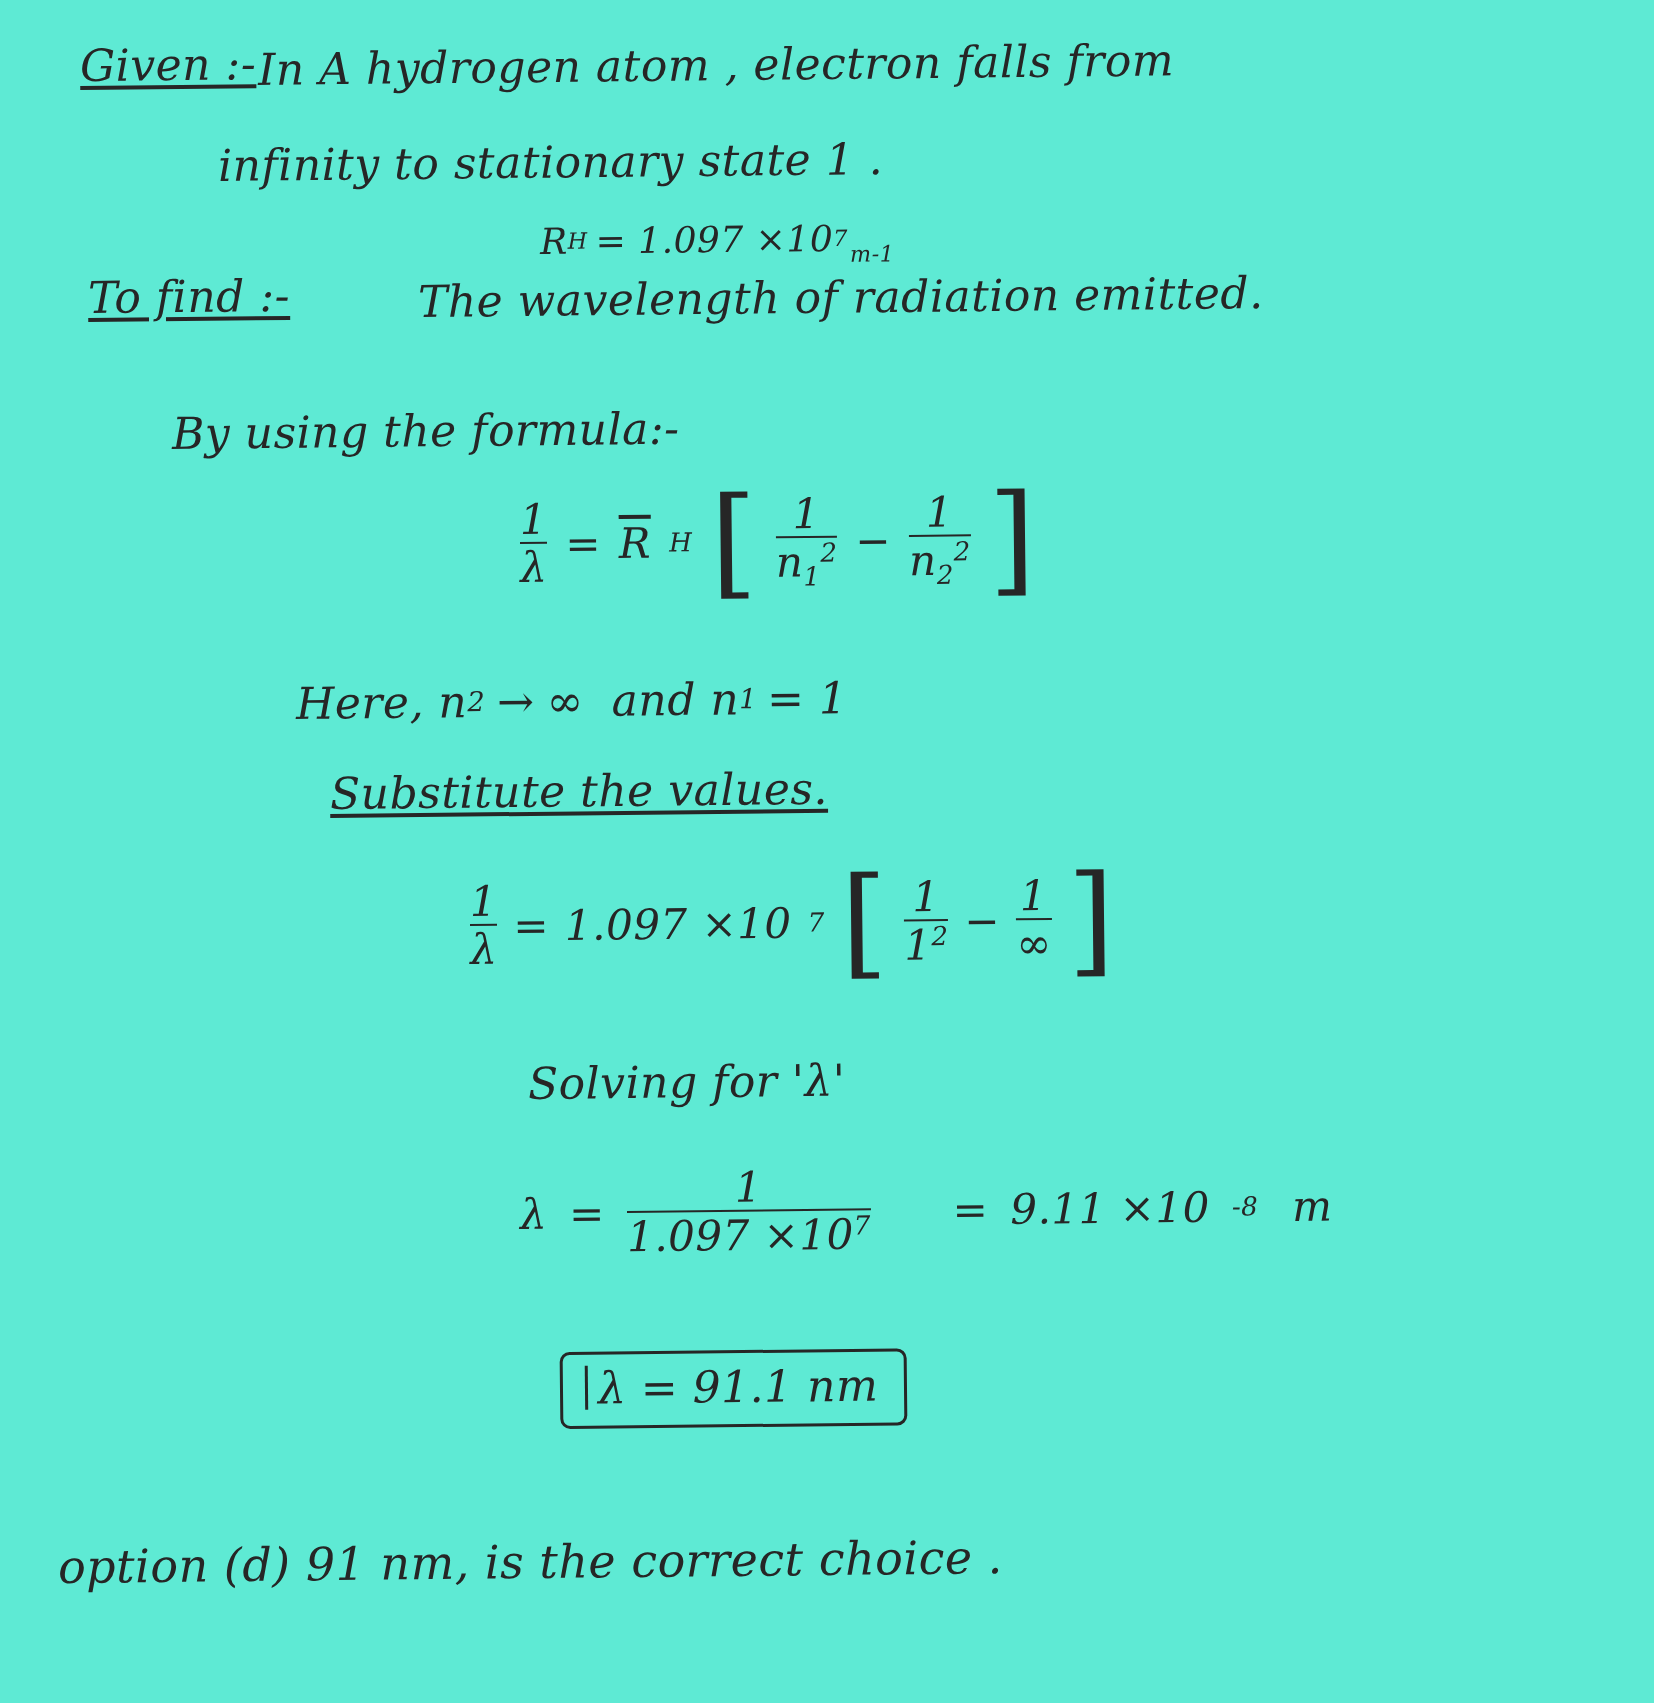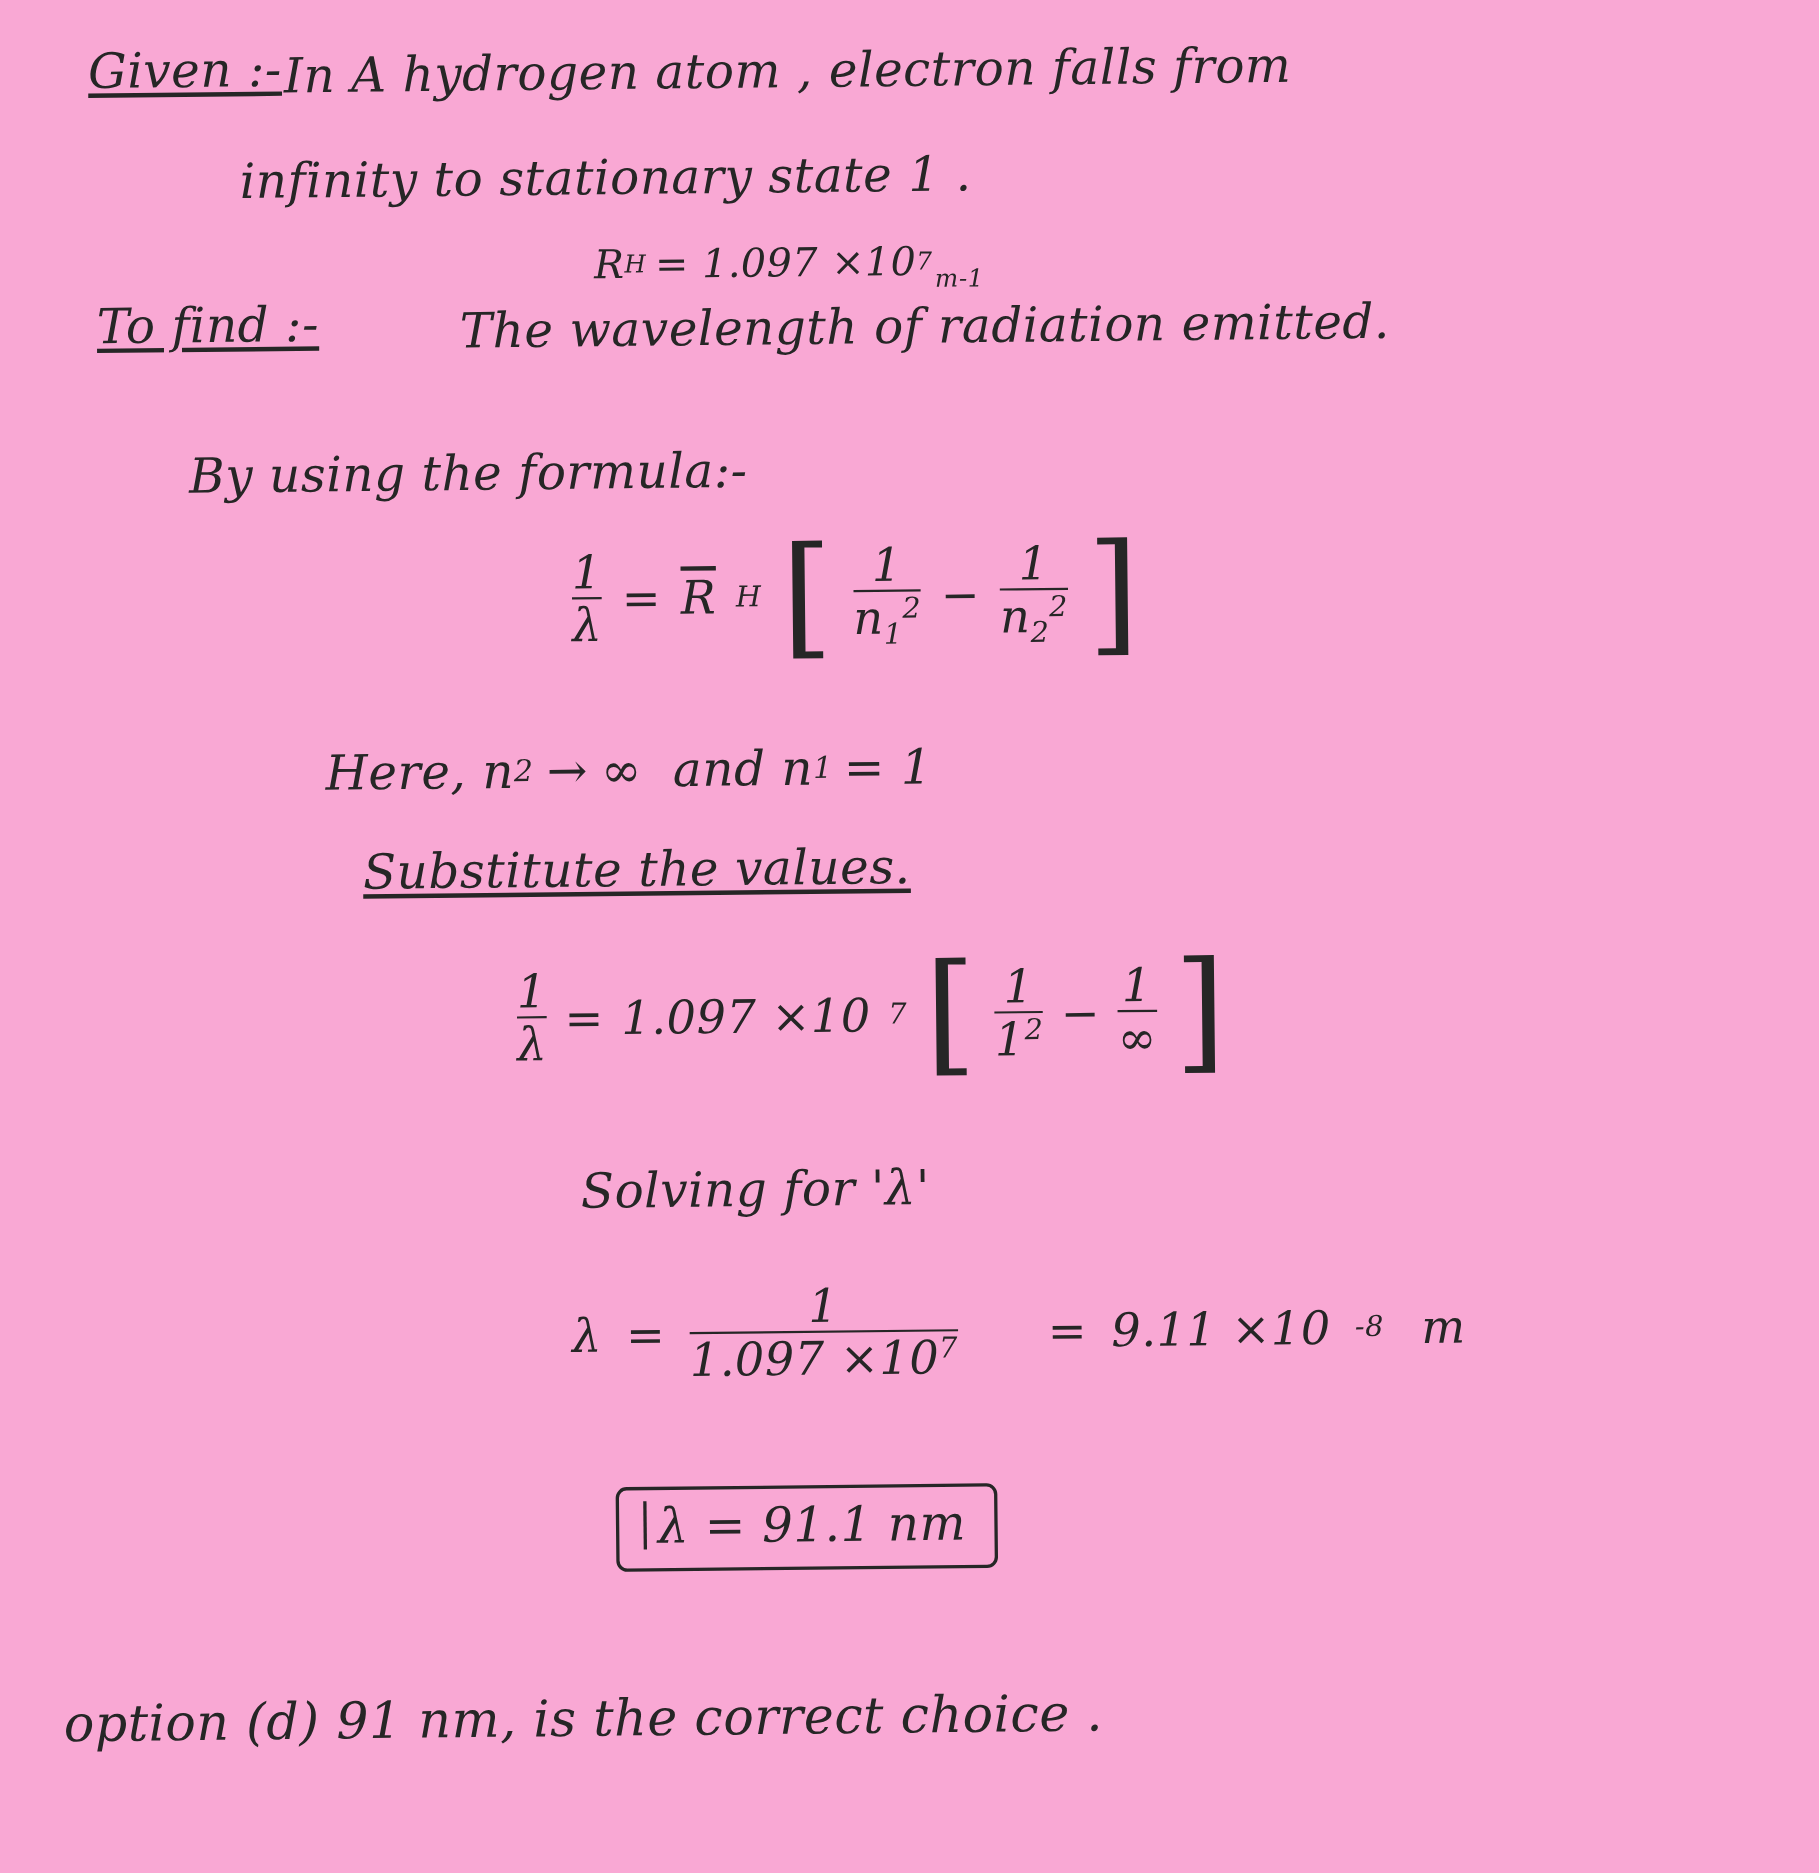--- a/index.html
+++ b/index.html
@@ -11,21 +11,21 @@
     width: 1654px;
     height: 1703px;
     position: relative;
     overflow: hidden;
     font-family: "DejaVu Serif", serif;
     color: #1a1a1a;
   }
   .sheet {
     position: absolute;
     inset: 0;
-    background: #f9a8d4;
+    background: #5eead4;
   }
   
   .hw {
     position: absolute;
     font-family: "DejaVu Serif", serif;
     font-style: italic;
     color: #262626;
     white-space: nowrap;
     letter-spacing: 0.5px;
     transform: rotate(-0.6deg);

